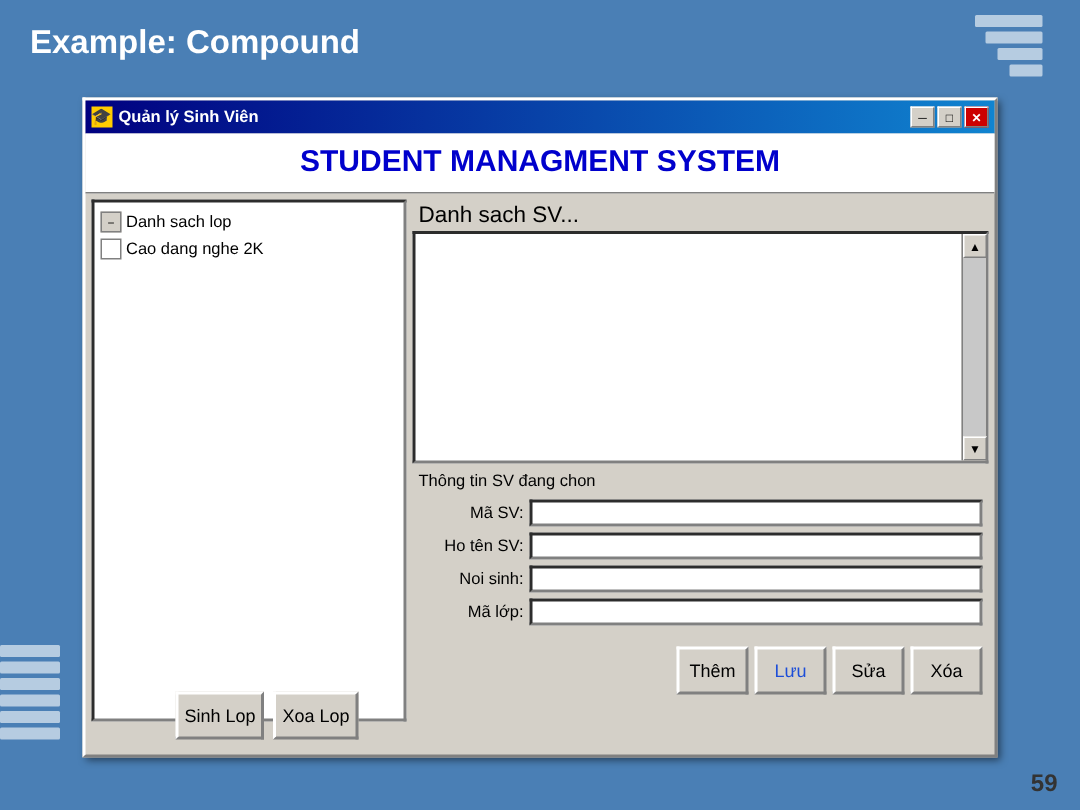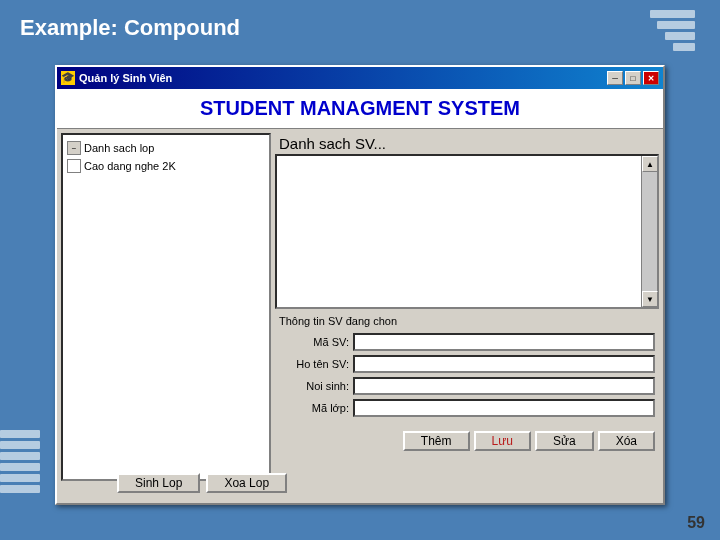--- a/index.html
+++ b/index.html
@@ -249,33 +249,33 @@
 
     
     .buttons-row {
       display: flex;
       justify-content: flex-end;
       gap: 4px;
       padding: 4px;
       margin-top: 2px;
     }
     .win-button {
-      height: 20px;
+      height: 32px;
       min-width: 48px;
-      padding: 0 16px;
+      padding: 0 4px;
       background: #d4d0c8;
       border: 2px solid #808080;
       border-top-color: #ffffff;
       border-left-color: #ffffff;
       font-size: 12px;
       cursor: pointer;
       font-family: Arial, sans-serif;
     }
     .win-button.disabled {
-      color: #b91c1c;
+      color: #1d4ed8;
     }
 
     
     .left-buttons {
       position: absolute;
       bottom: 10px;
       left: 60px;
       display: flex;
       gap: 6px;
     }

